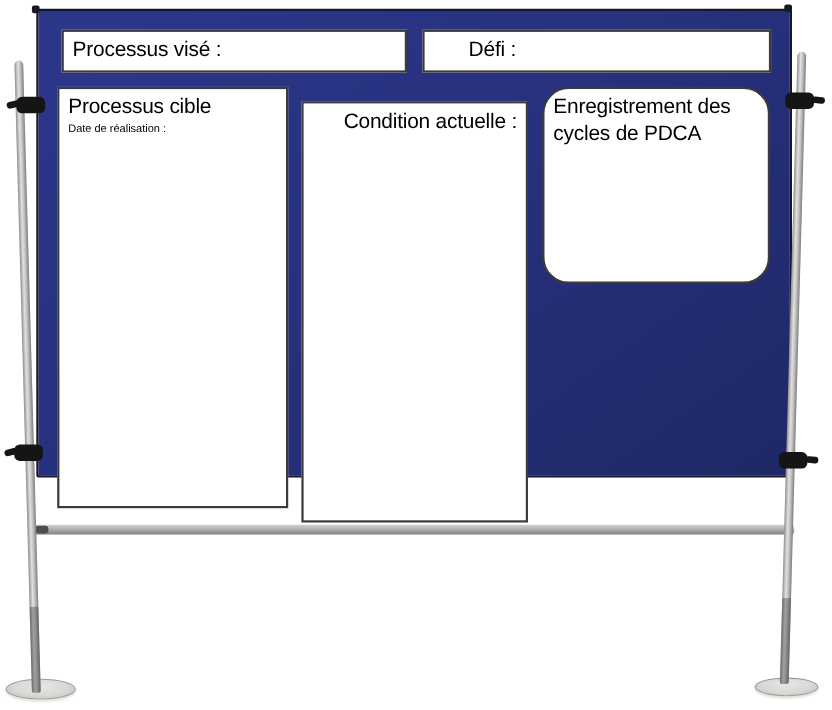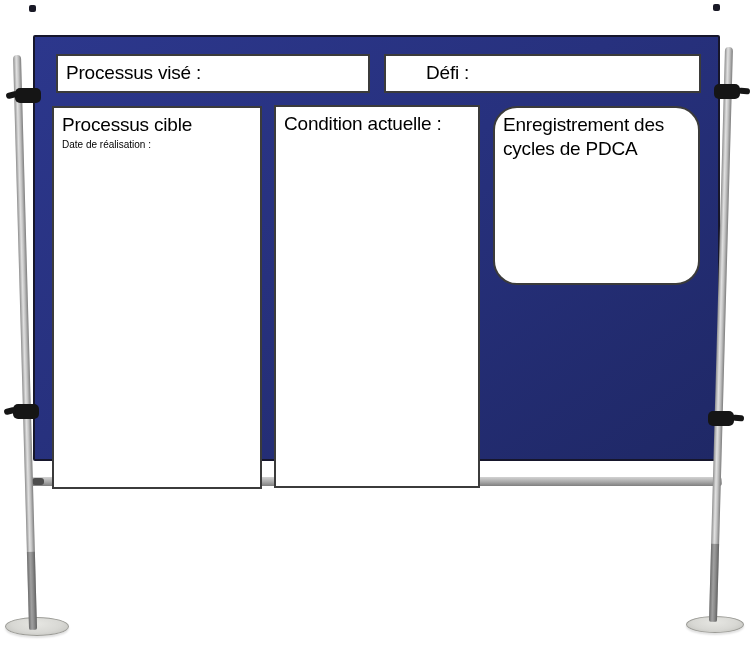--- a/index.html
+++ b/index.html
@@ -47,21 +47,21 @@
   .clip-lever-right::before{right:-10px;transform:rotate(6deg);}
   .clip-lt{left:15px;top:88px;}
   .clip-lb{left:13px;top:404px;}
   .clip-rt{left:714px;top:84px;}
   .clip-rb{left:708px;top:411px;}
 
   
   .board{
     position:absolute;left:33px;top:8px;width:687px;height:426px;z-index:3;
     background:linear-gradient(145deg,#2c378c 0%,var(--frame) 45%,#1f2866 100%);
-    border:2px solid var(--frame-edge);border-radius:2px;margin-top:27px;
+    border:2px solid var(--frame-edge);border-radius:2px;
   }
   .corner-dot{position:absolute;width:7px;height:7px;background:#191926;border-radius:2px;z-index:4;}
   .corner-dot-l{left:29px;top:5px;}
   .corner-dot-r{left:713px;top:4px;}
 
   .rail{
     position:absolute;left:30px;top:477px;width:692px;height:9px;z-index:2;
     background:linear-gradient(#d2d2d2 0%,var(--rail) 55%,#7f7f7f 100%);
     border-radius:3px;
   }
@@ -73,21 +73,21 @@
     position:absolute;background:var(--panel-bg);
     border:2px solid var(--panel-border);
     padding:5px 8px;overflow:hidden;
   }
   .panel-title{font-size:19px;line-height:1.25;letter-spacing:-.2px;}
   .panel-sub{font-size:10px;margin-top:2px;}
 
   .panel-processus{left:21px;top:17px;width:314px;height:39px;}
   .panel-defi{left:349px;top:17px;width:317px;height:39px;padding-left:40px;}
   .panel-cible{left:17px;top:69px;width:210px;height:383px;}
-  .panel-actuelle{left:239px;top:68px;width:206px;height:383px;}
+  .panel-actuelle{left:239px;top:82px;width:206px;height:383px;text-align:right;}
   .panel-pdca{left:458px;top:69px;width:207px;height:179px;border-radius:24px;}
   .panel-parc{left:458px;top:265px;width:207px;height:187px;}
 </style>
 </head>
 <body>
 
 <div class="pole pole-left"></div>
 <div class="pole pole-right"></div>
 <div class="base base-left"></div>
 <div class="base base-right"></div>

